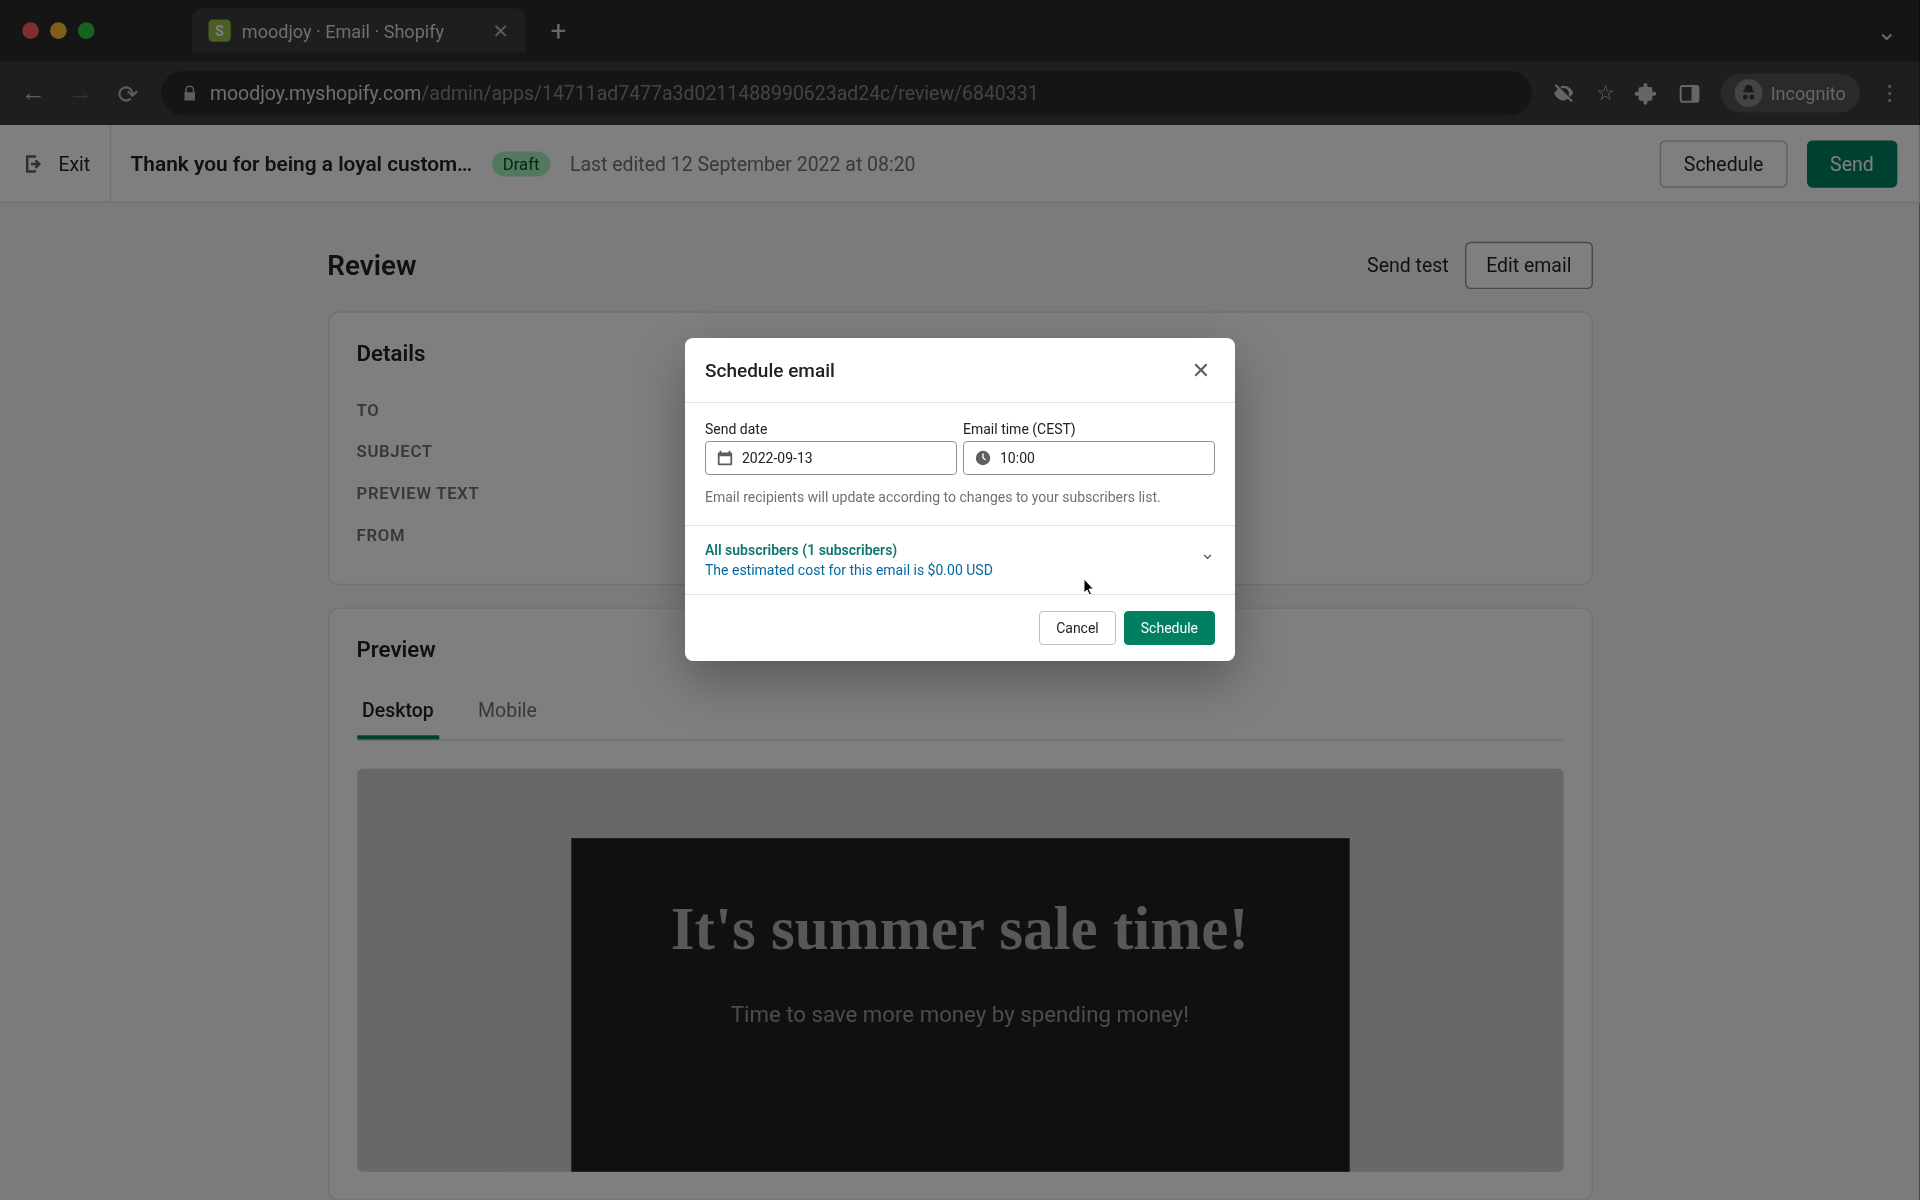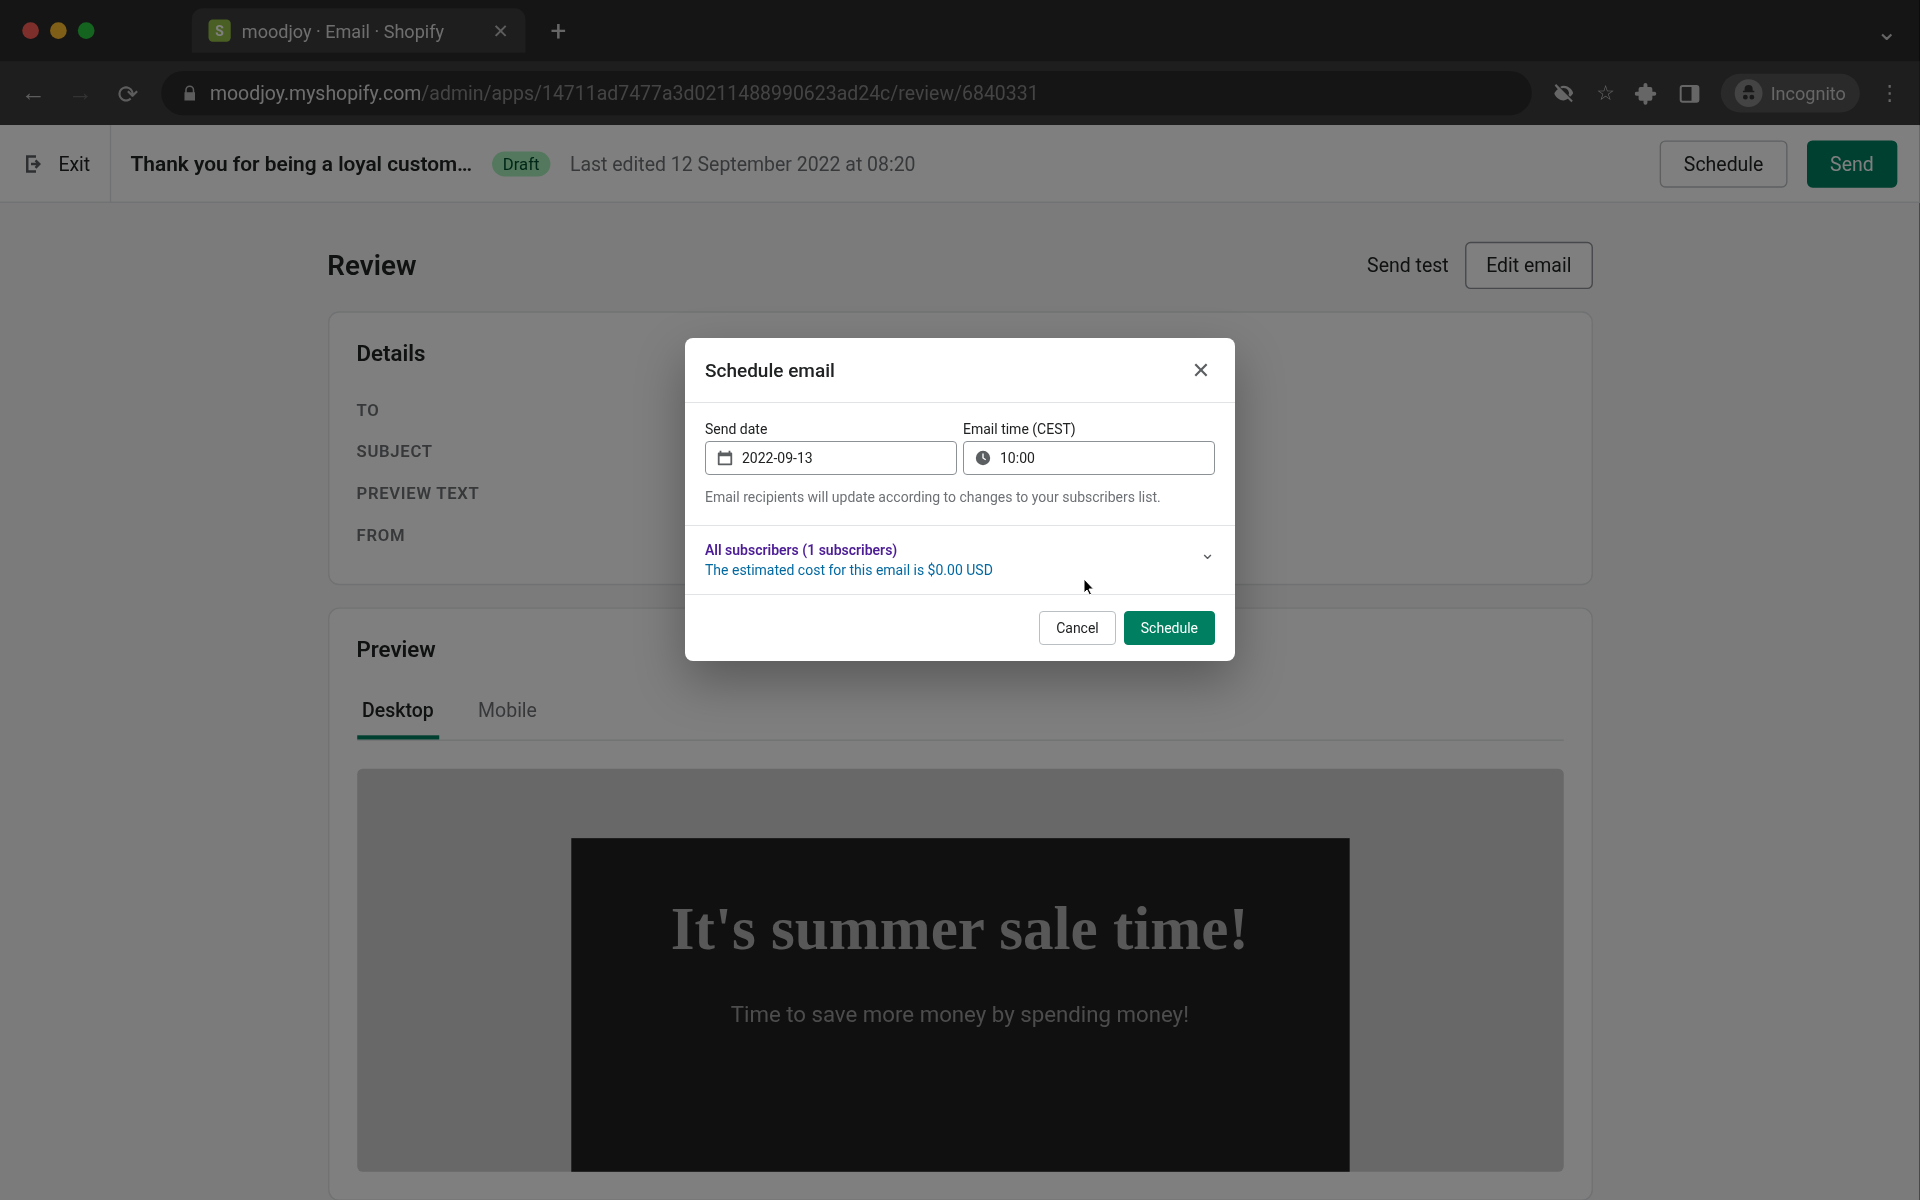--- a/index.html
+++ b/index.html
@@ -71,21 +71,21 @@
   .modal-sep { border-top: 1px solid #e1e3e5; }
   .modal-body { padding: 18px 20px 20px; }
   .form-row { display: flex; gap: 6px; margin-bottom: 14px; }
   .form-col { flex: 1; }
   .form-label { font-size: 14px; color: #202223; margin-bottom: 4px; display:block;}
   .input-wrap { border: 1px solid #8c9196; border-radius: 4px; display: flex; align-items: center; padding: 7px 10px; gap: 8px; background:#fff;}
   .input-wrap input { border: none; outline: none; font-size: 14px; flex: 1; background:transparent; color:#202223;}
   .hint { font-size: 14px; color: #6d7175; }
   .subscribers-row { padding: 16px 20px; display:flex; align-items:flex-start;}
   .sub-text { flex:1;}
-  .sub-title { font-size: 14px; font-weight: 600; color: #4c1d95; margin-bottom: 4px; }
+  .sub-title { font-size: 14px; font-weight: 600; color: #0f766e; margin-bottom: 4px; }
   .sub-cost { font-size: 14px; color: #0369a1; }
   .chev { font-size: 18px; color: #5c5f62; cursor:pointer;}
   .modal-foot { padding: 16px 20px; display: flex; justify-content: flex-end; gap: 8px; border-top:1px solid #e1e3e5;}
 
   .cursor { position: absolute; left: 1083px; top: 578px; font-size: 16px; color: #000; pointer-events:none; z-index:999;}
   svg { display:block; }
 </style>
 </head>
 <body>
 

